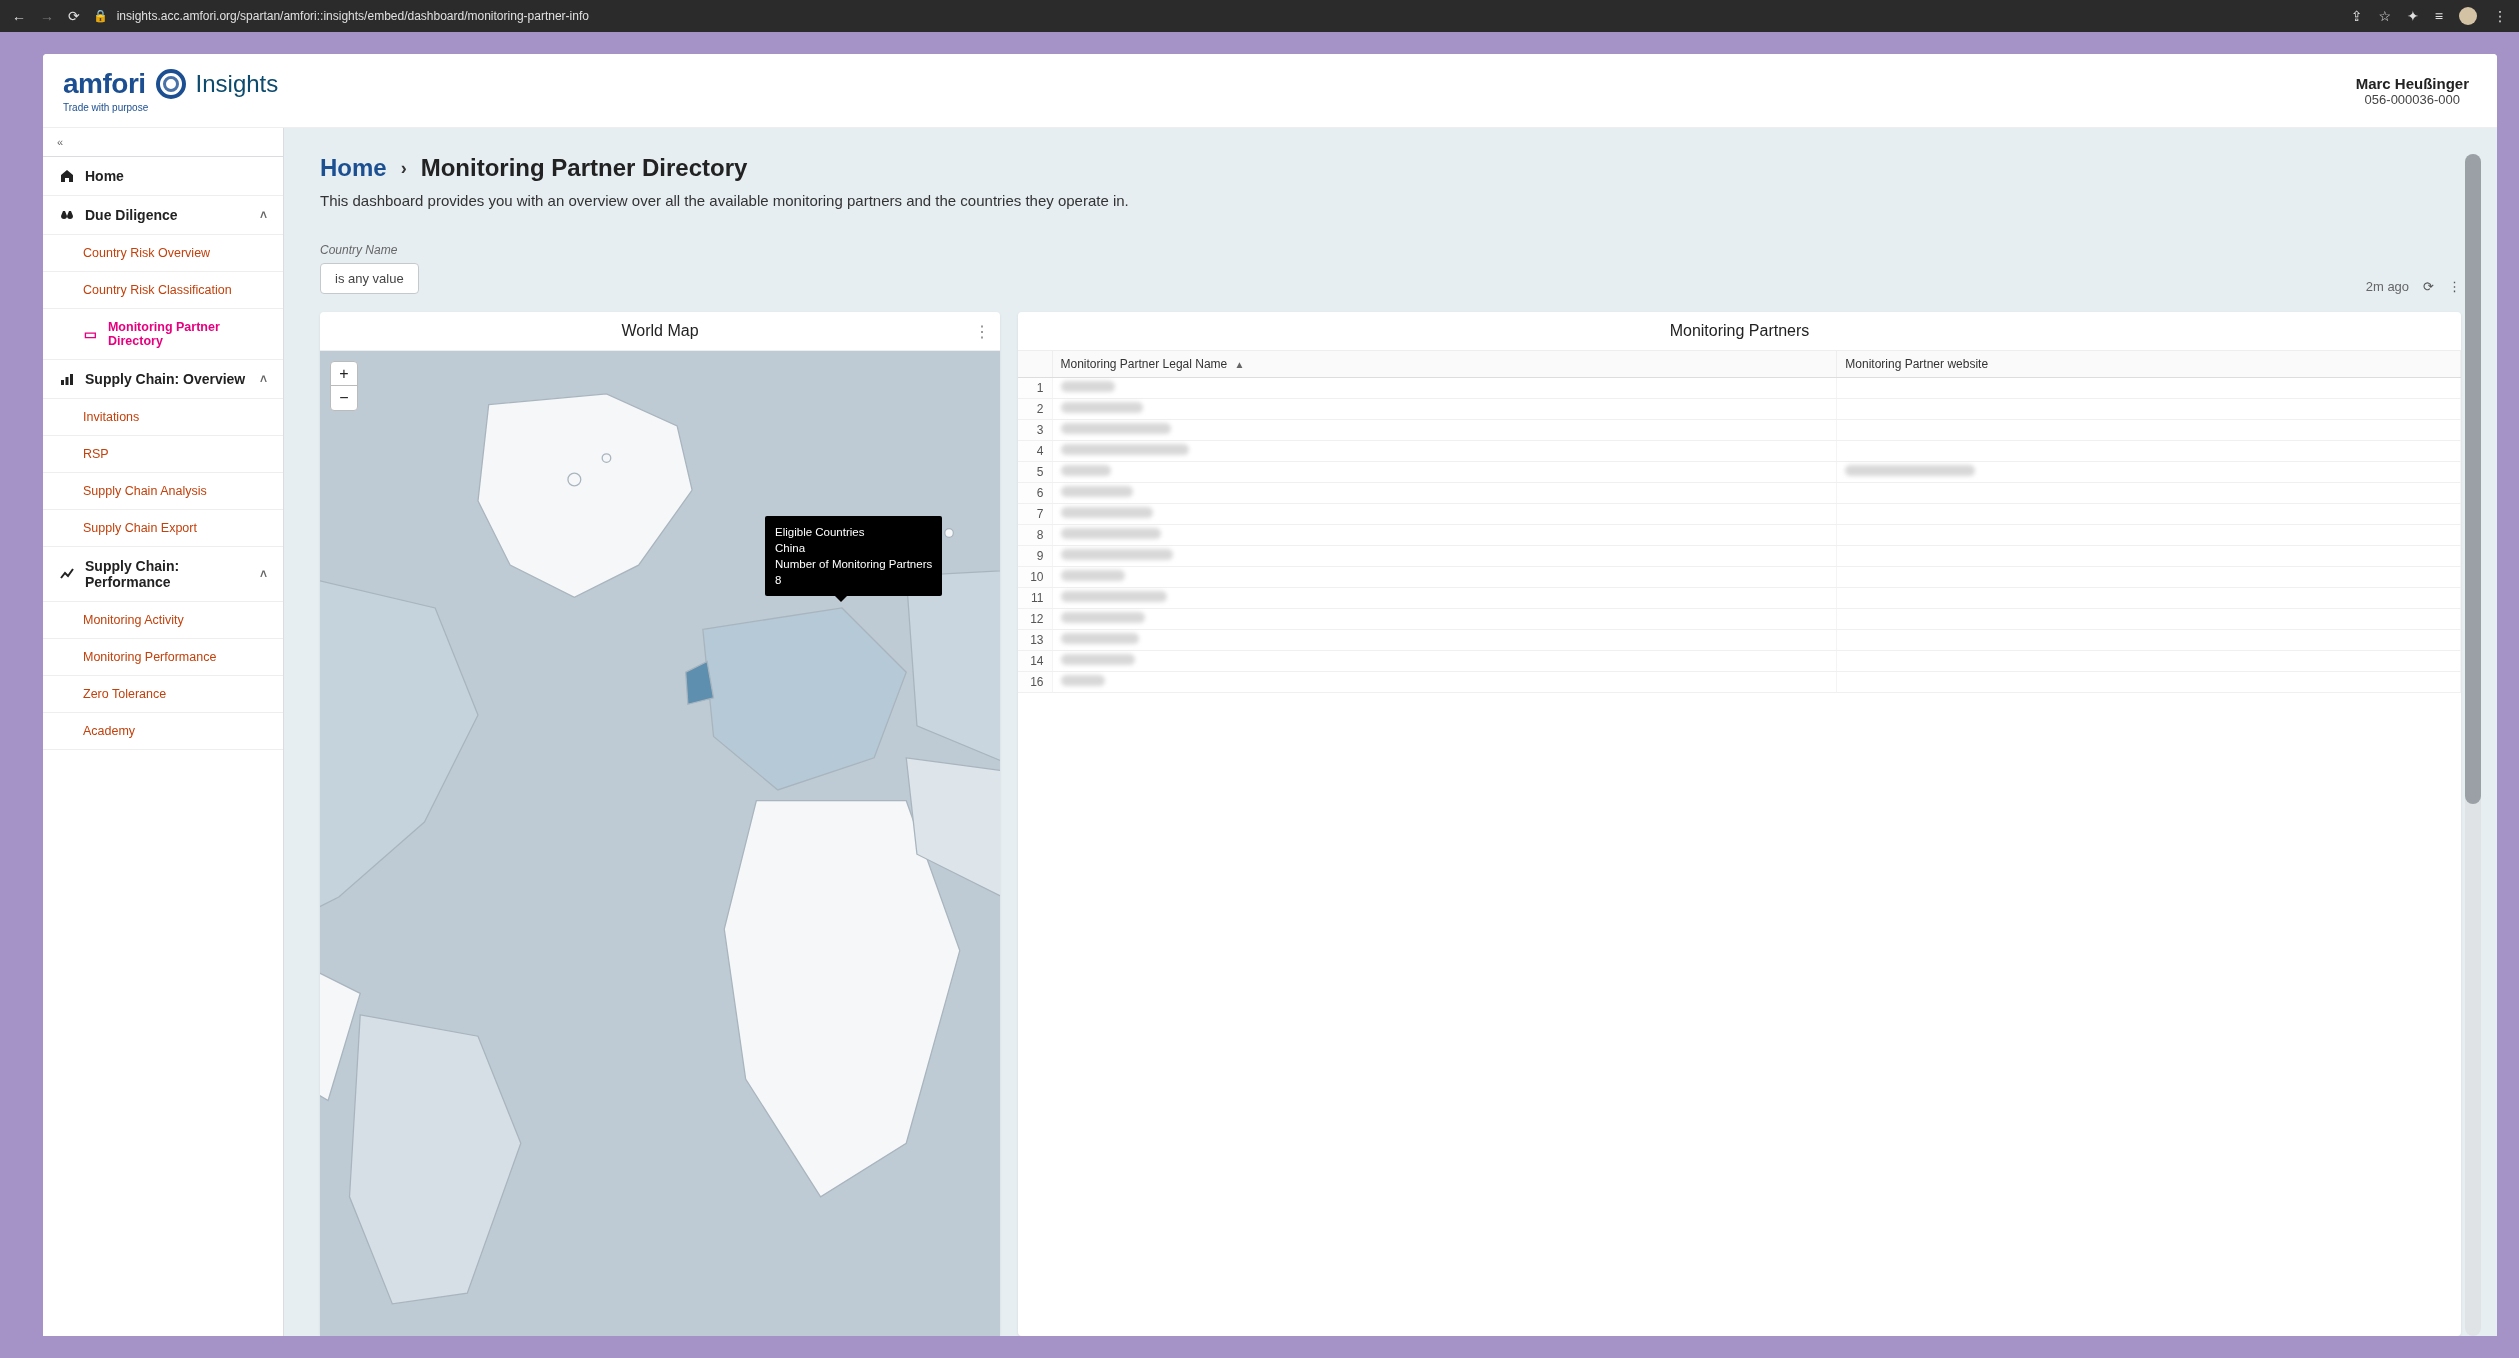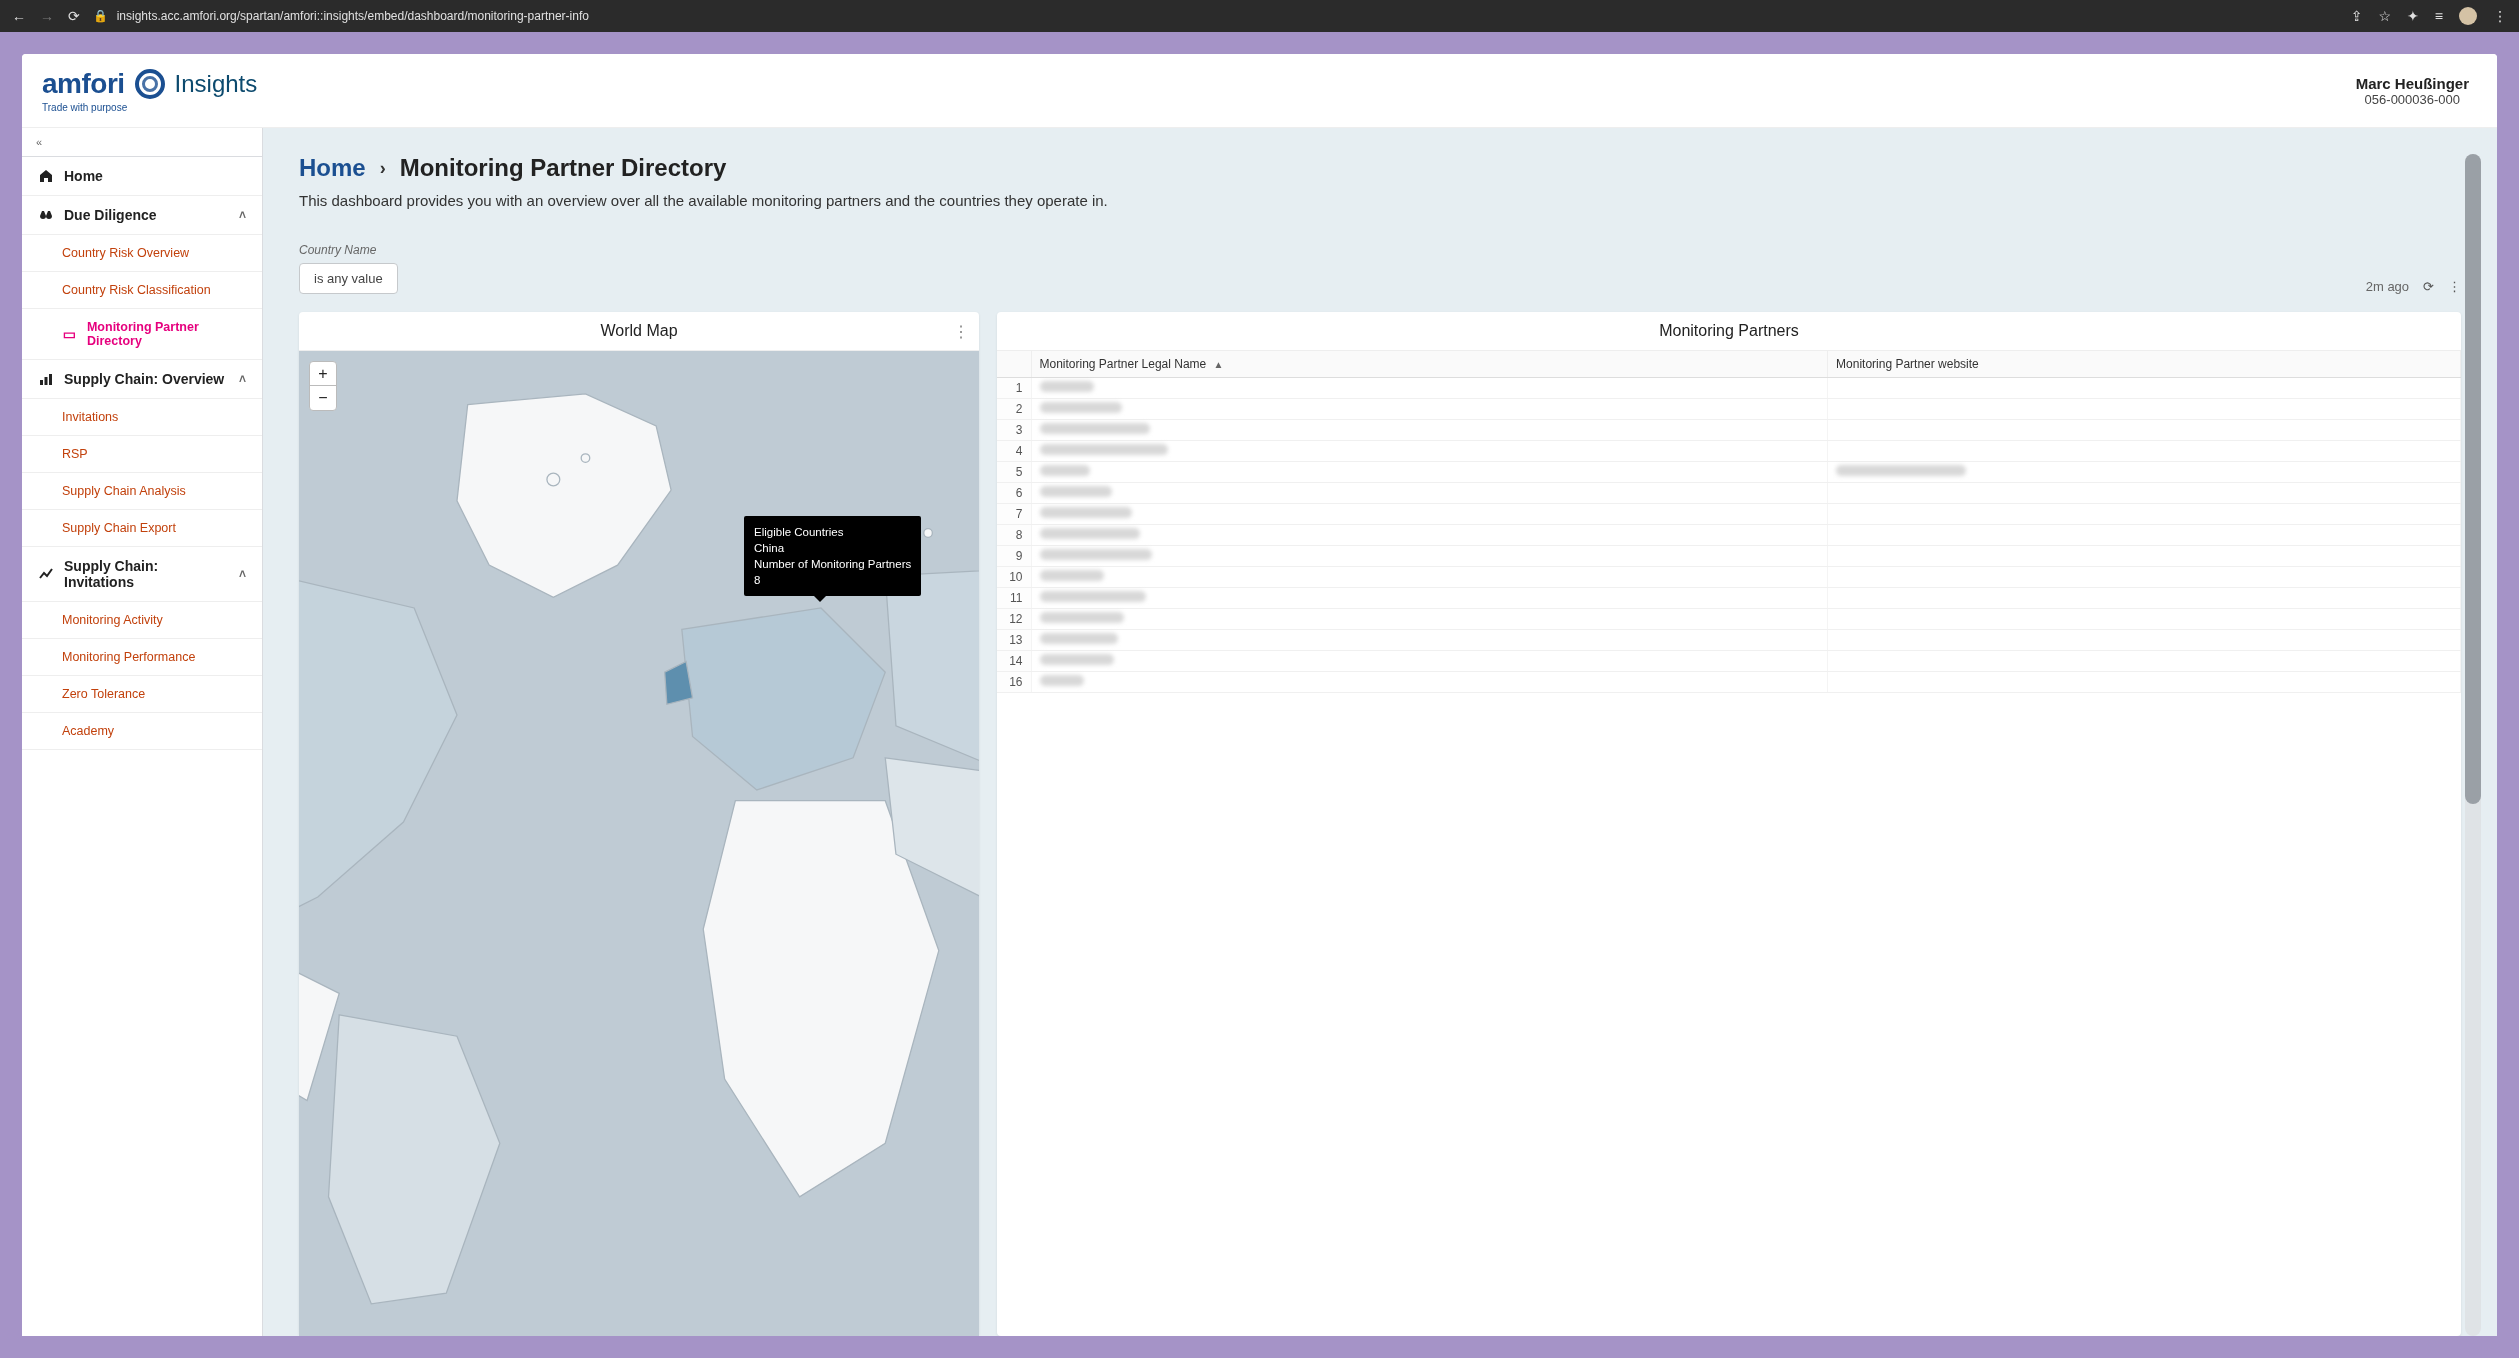--- a/index.html
+++ b/index.html
@@ -26,20 +26,21 @@
     display:flex; align-items:center; padding:0 12px; gap:14px;
   }
   .chrome .nav-icons { display:flex; gap:14px; align-items:center; }
   .chrome .addr { display:flex; align-items:center; gap:8px; font-size:12px; }
   .chrome .right { margin-left:auto; display:flex; gap:16px; align-items:center; }
   .avatar-dot { width:18px; height:18px; border-radius:50%; background:#d4c2a5; }
 
   
   .canvas {
     padding:22px; 
+    margin-left:21px;
   }
   .app-shell {
     background:#fff; border-radius:4px 4px 0 0;
     min-height:calc(100vh - 32px - 44px);
     display:flex; flex-direction:column;
     overflow:hidden;
   }
 
   
   .topbar {
@@ -271,21 +272,21 @@
             <div class="nav-sub">
               <span>Supply Chain Export</span>
             </div>
             <div class="nav-item section">
               <span class="left">
                 <span class="icon">
                   <svg width="16" height="16" viewBox="0 0 16 16">
                     <polyline points="2,12 6,7 9,10 14,3" fill="none" stroke="#222" stroke-width="2"></polyline>
                   </svg>
                 </span>
-                <span>Supply Chain: Invitations</span>
+                <span>Supply Chain: Performance</span>
               </span>
               <span class="chev">˄</span>
             </div>
             <div class="nav-sub">
               <span>Monitoring Activity</span>
             </div>
             <div class="nav-sub">
               <span>Monitoring Performance</span>
             </div>
             <div class="nav-sub">

